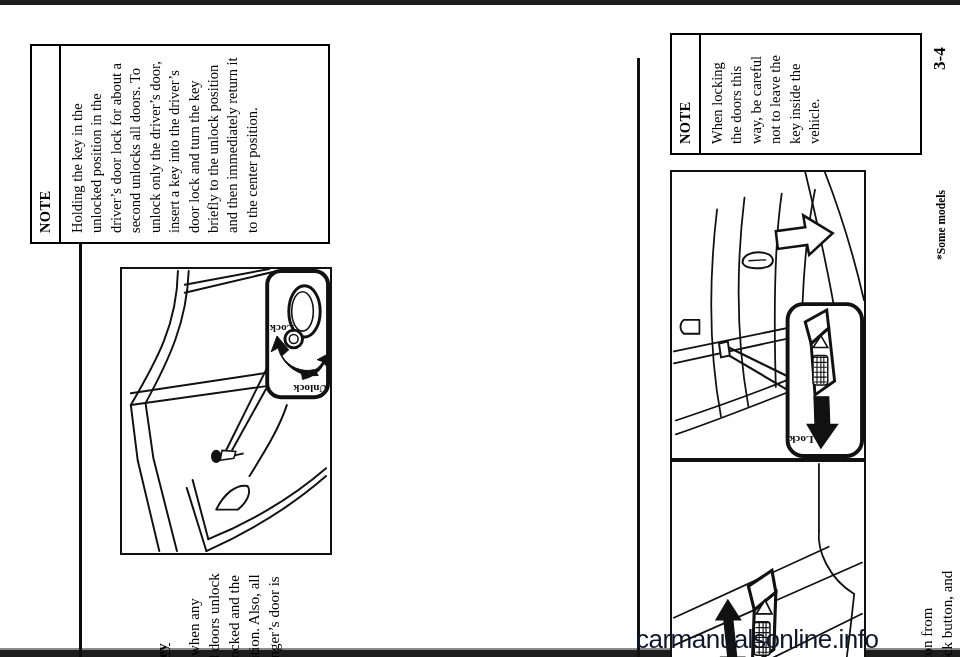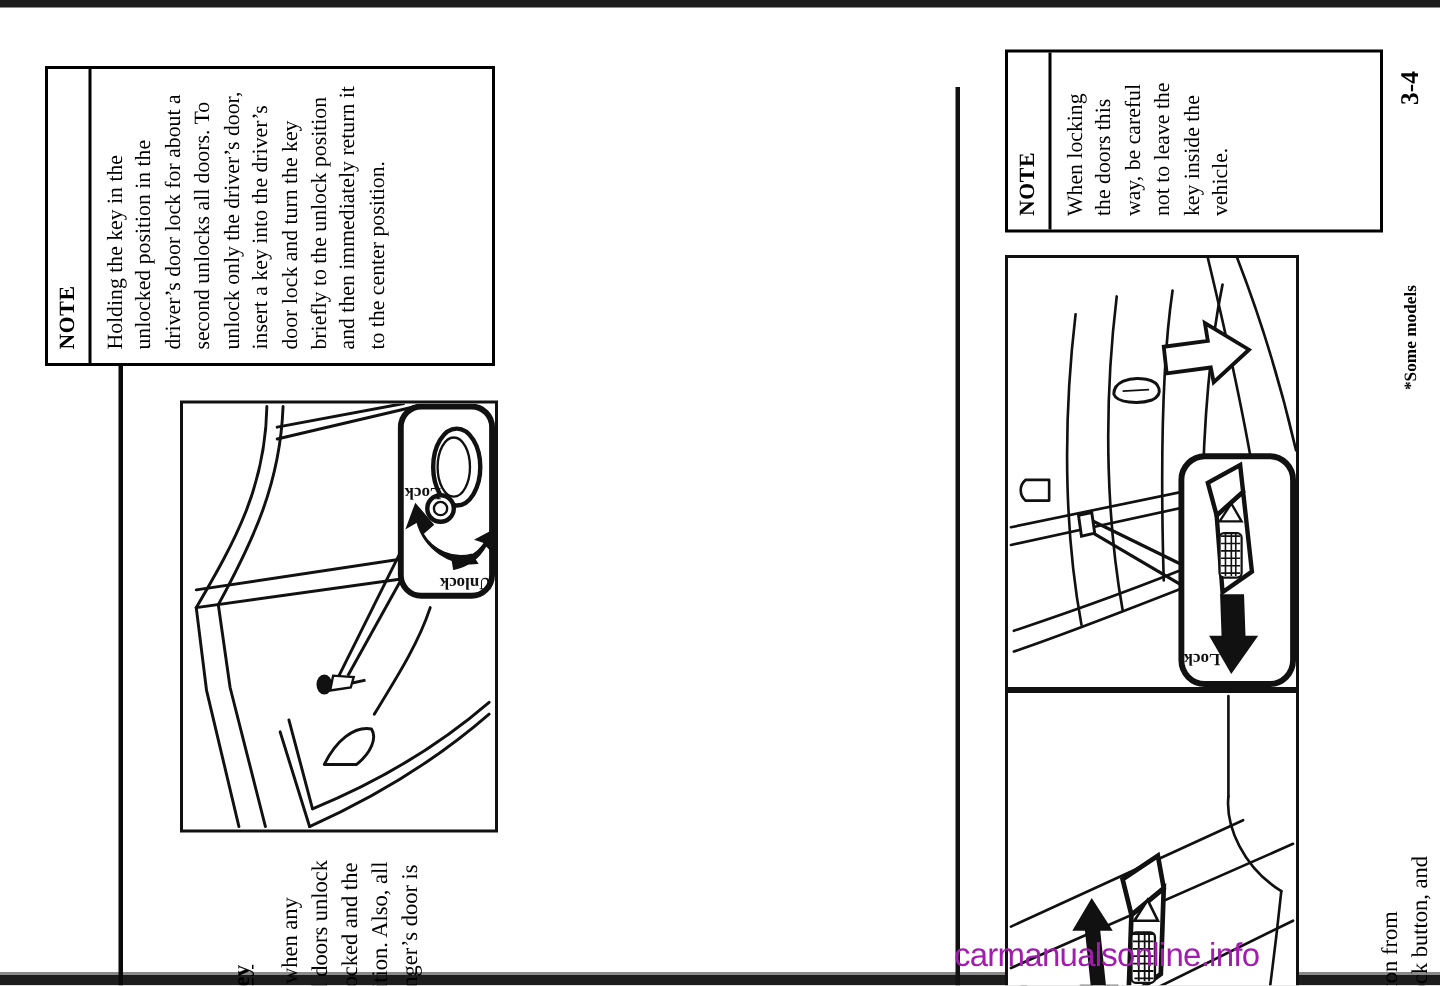--- a/index.html
+++ b/index.html
@@ -51,22 +51,22 @@
   
   .illus{position:absolute;border:2px solid #111;background:#fff;box-sizing:border-box;overflow:hidden;}
   .illus svg{display:block;width:100%;height:100%;}
 
   
   .footnote{position:absolute;font-family:"Liberation Serif",serif;font-weight:bold;font-size:11.5px;}
   .folio{position:absolute;font-family:"Liberation Serif",serif;font-weight:bold;font-size:17px;}
 
   
   .watermark{position:absolute;left:636px;top:624px;
-             font-family:"Liberation Sans",sans-serif;font-size:22px;
-             color:#a21caf;letter-spacing:-0.5px;white-space:nowrap;}
+             font-family:"Liberation Sans",sans-serif;font-size:26px;
+             color:#0f172a;letter-spacing:-0.5px;white-space:nowrap;}
 </style>
 </head>
 <body>
 
 <div id="page">
 
   <div class="scan-strip top"></div>
   <div class="scan-strip bottom2"></div>
   <div class="scan-strip bottom"></div>
 

